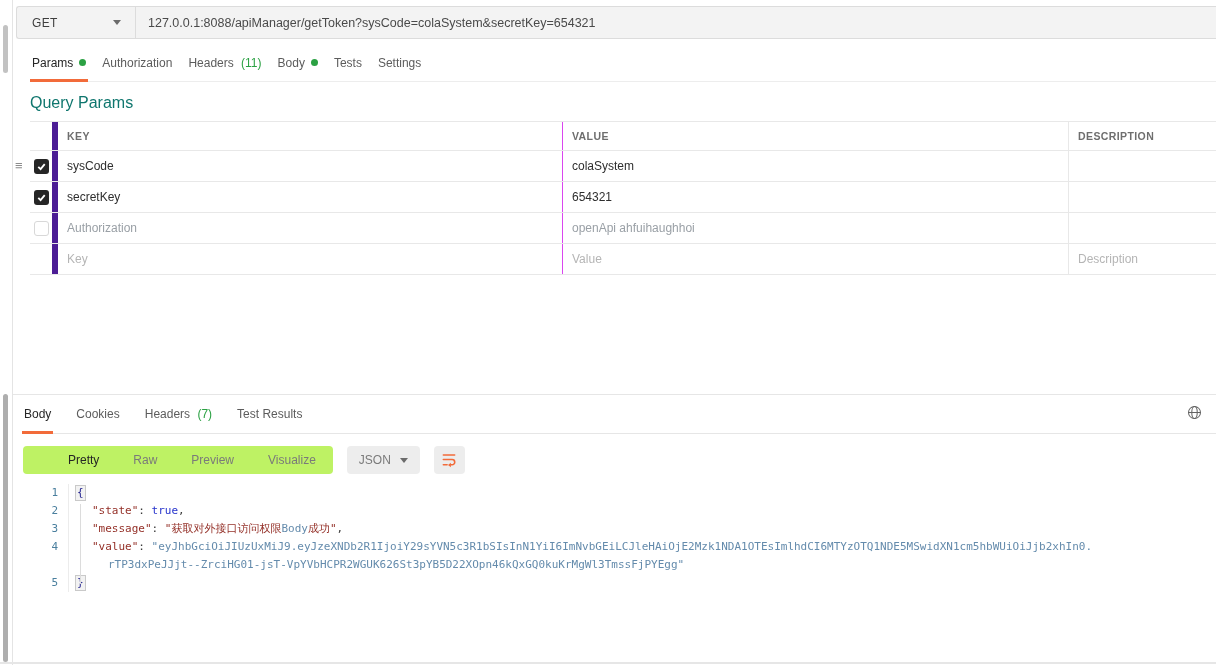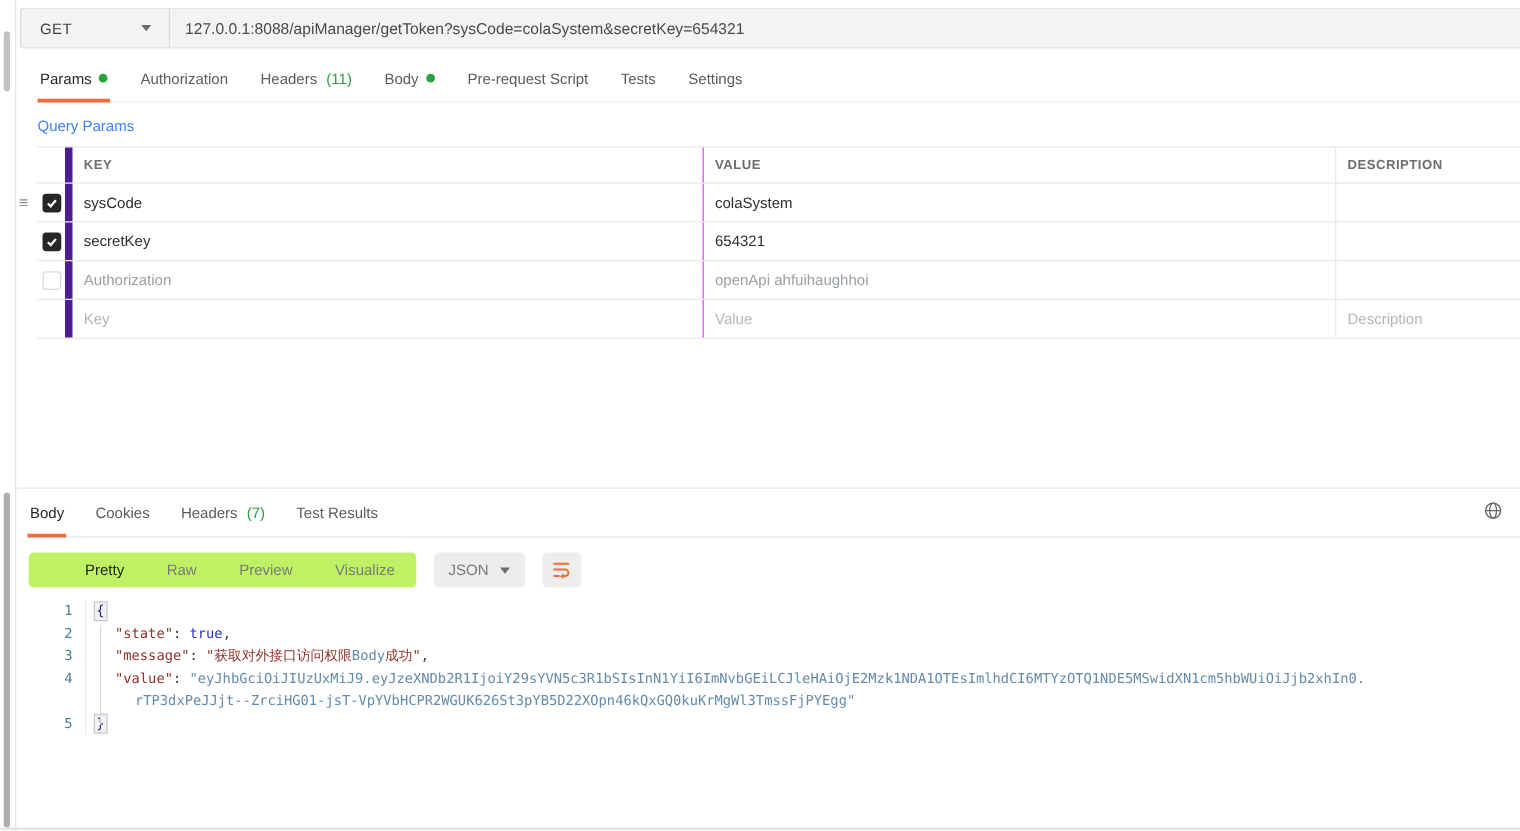--- a/index.html
+++ b/index.html
@@ -19,28 +19,28 @@
   
   .url-row { padding:6px 0 0 3px; }
   .url-bar { display:flex; height:33px; background:#f3f3f3; border:1px solid #dcdcdc; border-right:none; border-radius:3px 0 0 3px; align-items:center; }
   .method-select { display:flex; align-items:center; justify-content:space-between; width:118px; height:100%; padding:0 14px 0 15px; cursor:pointer; }
   .method-label { font-size:12px; color:#3e3e3e; letter-spacing:.3px; }
   .caret { width:0; height:0; border-left:4px solid transparent; border-right:4px solid transparent; border-top:5px solid #6b6b6b; }
   .url-divider { width:1px; height:100%; background:#dcdcdc; }
   .url-input { flex:1; font-size:12.5px; color:#4a4a4a; padding-left:12px; white-space:nowrap; overflow:hidden; }
 
   
-  .req-tabs { display:flex; gap:22px; margin:9px 0 0 17px; border-bottom:1px solid #ededed; width:1186px; }
+  .req-tabs { display:flex; gap:12px; margin:9px 0 0 17px; border-bottom:1px solid #ededed; width:1186px; }
   .tab { position:relative; font-size:12px; color:#5c5c5c; padding:8px 2px 11px 2px; cursor:pointer; white-space:nowrap; }
   .tab.active { color:#262626; }
   .tab.active::after { content:""; position:absolute; left:0; right:0; bottom:-1px; height:3px; background:#f26b3a; }
   .dot { display:inline-block; width:7px; height:7px; border-radius:50%; background:#2ba143; margin-left:6px; vertical-align:1px; }
   .count { color:#2ba143; margin-left:4px; }
 
-  .qp-label { margin:12px 0 0 17px; font-size:12px; color:#3b82f6; }
+  .qp-label { margin:12px 0 0 17px; font-size:16px; color:#0f766e; }
 
   
   .ptable { margin:9px 0 0 17px; width:1186px; font-size:12px; }
   .prow { display:flex; border-bottom:1px solid #e8e8e8; position:relative; }
   .prow.head { border-top:1px solid #e8e8e8; height:30px; }
   .prow.body-row { height:31px; }
   .cell { display:flex; align-items:center; padding-left:9px; overflow:hidden; white-space:nowrap; }
   .c-sel { width:22px; justify-content:center; padding-left:0; }
   .c-key { width:510px; border-left:6px solid #4c1d95; }
   .c-val { width:506px; border-left:1px solid #d946ef; }
@@ -106,21 +106,20 @@
         <div class="url-divider"></div>
         <div class="url-input">127.0.0.1:8088/apiManager/getToken?sysCode=colaSystem&amp;secretKey=654321</div>
       </div>
     </div>
 
     <div class="req-tabs" id="req-tabs">
         <span class="tab active"><span>Params</span><span class="dot"></span></span>
         <span class="tab"><span>Authorization</span></span>
         <span class="tab"><span>Headers</span><span class="count"> (11)</span></span>
         <span class="tab"><span>Body</span><span class="dot"></span></span>
-        <span class="tab"><span>Pre-request Script</span></span>
         <span class="tab"><span>Tests</span></span>
         <span class="tab"><span>Settings</span></span>
       </div>
 
     <div class="qp-label">Query Params</div>
 
     <div class="ptable">
       <div class="prow head">
         <div class="cell c-sel"></div>
         <div class="cell c-key">KEY</div>

